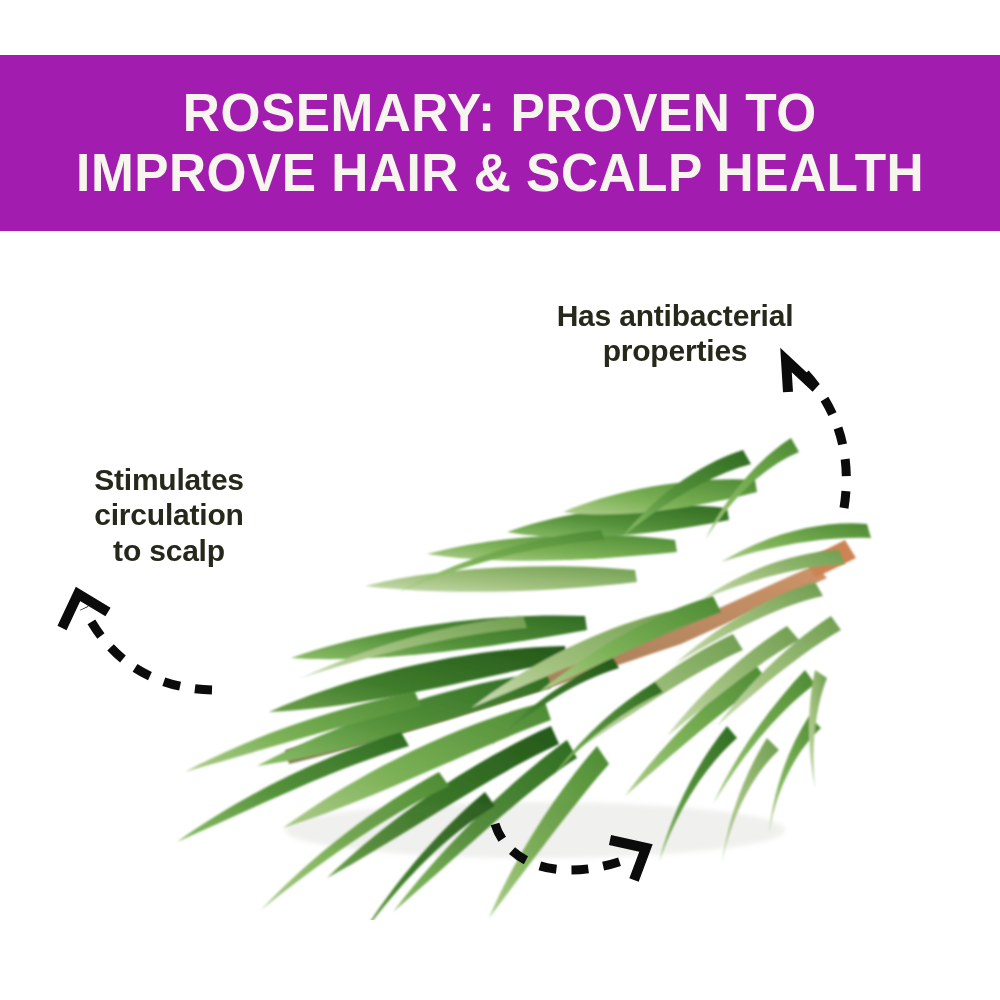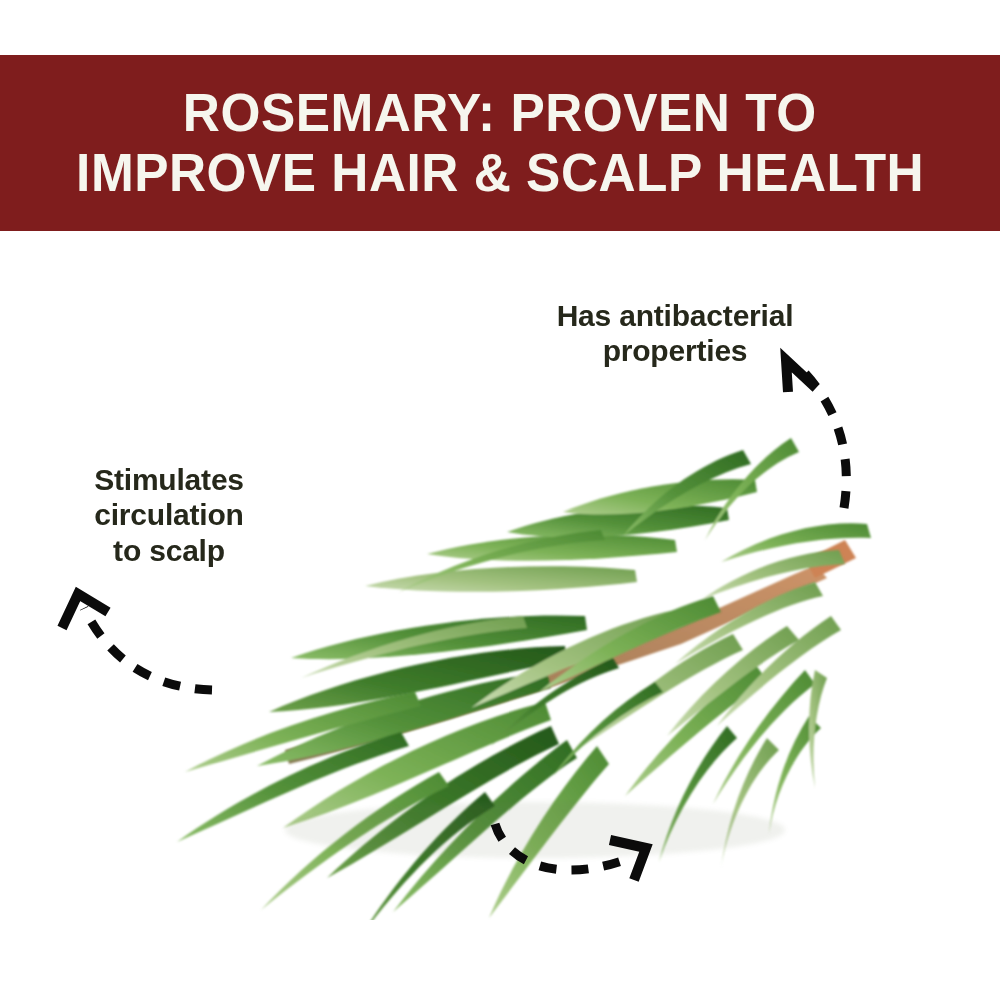--- a/index.html
+++ b/index.html
@@ -16,21 +16,21 @@
     font-family: "Liberation Sans", sans-serif;
   }
 
   
   #banner {
     position: absolute;
     left: 0;
     top: 55px;
     width: 1000px;
     height: 176px;
-    background: #7f1d1d;
+    background: #a21caf;
     display: flex;
     flex-direction: column;
     align-items: center;
     justify-content: center;
   }
   .banner-line {
     color: #F6F6EE;
     font-family: "Liberation Sans Narrow", "Liberation Sans", sans-serif;
     font-weight: 700;
     font-size: 53px;

